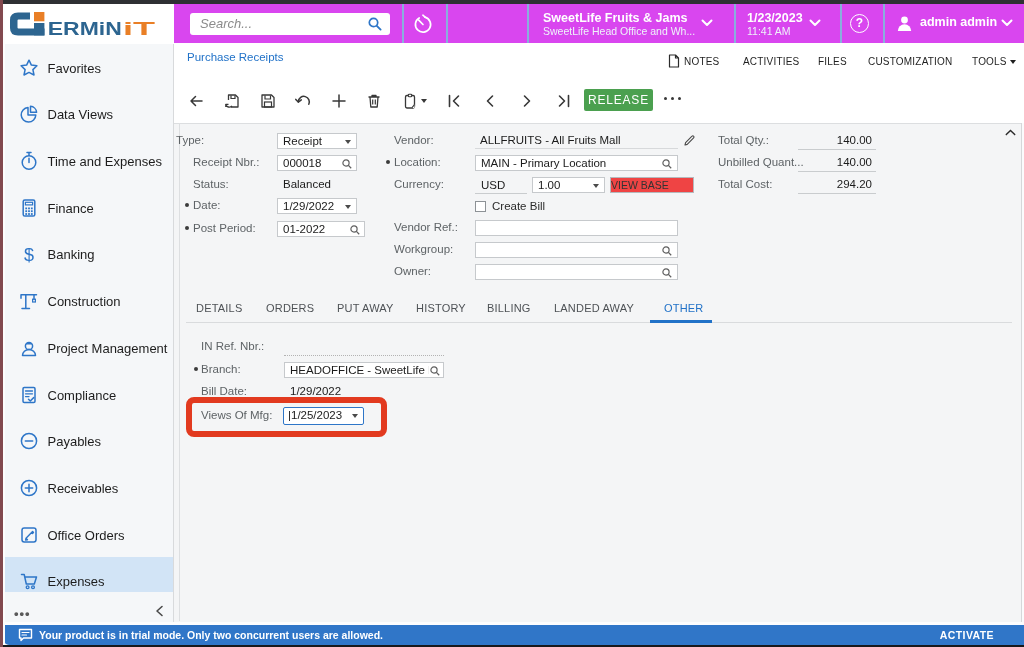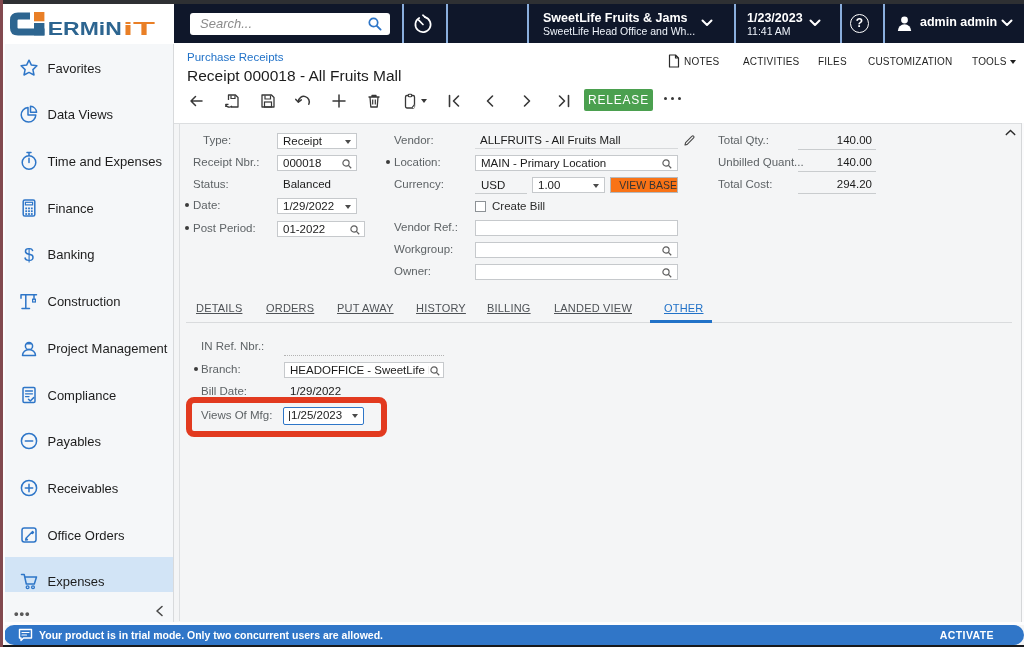--- a/index.html
+++ b/index.html
@@ -3,21 +3,21 @@
 <meta charset="utf-8">
 <style>
   html,body{margin:0;padding:0;}
   body{font-family:"Liberation Sans", sans-serif; width:1024px; height:647px; overflow:hidden; position:relative; background:#f4f5f6;}
   .abs{position:absolute;}
   
   #topstrip{left:0;top:0;width:1024px;height:4px;background:#2e3033;}
   #leftstrip{left:0;top:0;width:2.5px;height:647px;background:#82494f;}
   #bottomstrip{left:0;top:645px;width:1024px;height:2px;background:#17191c;}
   
-  #topbar{left:174px;top:4px;width:850px;height:39px;background:#0f172a;}
+  #topbar{left:174px;top:4px;width:850px;height:39px;background:#d946ef;}
   .hdiv{position:absolute;top:0;width:1.5px;height:39px;background:#8aaedd;}
   #search{position:absolute;left:16px;top:9px;width:200px;height:22px;background:#fff;border-radius:3px;}
   #search span{position:absolute;left:10px;top:3px;font-style:italic;font-size:13px;color:#8b8b8b;}
   .h-name{font-weight:bold;font-size:12.5px;color:#fff;white-space:nowrap;}
   .h-sub{font-size:10.5px;color:#eef3fa;white-space:nowrap;}
   
   #logo{left:3px;top:4px;width:171px;height:40px;background:#fff;}
   #sidebar{left:3px;top:44px;width:171px;height:581px;background:#f5f7f9;border-right:1px solid #d8dadc;box-sizing:border-box;}
   .nav-item{position:absolute;left:0;width:171px;height:46px;}
   .nav-item .txt{position:absolute;left:44.5px;top:50%;transform:translateY(-50%);font-size:13px;color:#1d1d1d;white-space:nowrap;}
@@ -34,27 +34,27 @@
   
   .lbl{position:absolute;font-size:11.5px;color:#5e6366;white-space:nowrap;}
   .val{position:absolute;font-size:11.5px;color:#1b1b1b;white-space:nowrap;}
   .inp{position:absolute;background:#fff;border:1px solid #c6c9cc;box-sizing:border-box;height:16px;}
   .inp .t{position:absolute;left:5px;top:1px;font-size:11.5px;color:#1b1b1b;white-space:nowrap;}
   .ul{position:absolute;border-bottom:1px solid #c9ccce;height:16px;}
   .ul .n{position:absolute;right:4px;top:1.5px;font-size:11.5px;color:#1b1b1b;}
   .star{position:absolute;width:4px;height:4px;background:#3b3b3b;border-radius:50%;}
   .caret{position:absolute;width:0;height:0;border-left:3.5px solid transparent;border-right:3.5px solid transparent;border-top:4px solid #4a4a4a;}
   
-  .tab{position:absolute;top:302px;font-size:11px;color:#4e5256;letter-spacing:.2px;text-decoration:underline;}
+  .tab{position:absolute;top:302px;font-size:11px;color:#4e5256;letter-spacing:.2px;}
   #tabline{left:186px;top:322px;width:826px;height:1px;background:#d9dbdd;}
   #tabactive{left:650px;top:320px;width:62px;height:3px;background:#2172c8;}
   
   #redbox{left:186px;top:397px;width:201px;height:40px;border:6px solid #e23a1f;border-radius:8px;box-sizing:border-box;}
   
-  #trial{left:4px;top:625px;width:1020px;height:20px;background:#3076c8;color:#fff;border-bottom-left-radius:5px;border-radius:10px;}
+  #trial{left:4px;top:625px;width:1020px;height:20px;background:#3076c8;color:#fff;border-bottom-left-radius:5px;}
   #trial .msg{position:absolute;left:35px;top:4px;font-size:10.5px;font-weight:bold;}
   #trial .act{position:absolute;right:30px;top:4px;font-size:10.5px;font-weight:bold;letter-spacing:.4px;}
 </style>
 </head>
 <body>
 <div class="abs" id="topstrip"></div>
 <div class="abs" id="topbar">
   <div id="search">
       <span>Search...</span>
     <svg style="position:absolute;right:7px;top:3px" width="16" height="16" viewBox="0 0 16 16">
@@ -201,21 +201,20 @@
     <span class="txt">Expenses</span>
   </div>
 <div class="abs" id="navfoot" style="left:3px;top:598px;width:170px;height:27px;">
   <div style="position:absolute;left:11px;top:8px;color:#5a5a5a;font-size:13px;letter-spacing:1px;font-weight:bold">•••</div>
   <svg style="position:absolute;left:152px;top:7px" width="9" height="12" viewBox="0 0 9 12">
       <path d="M7,1.5 L2,6 L7,10.5" fill="none" stroke="#4a4a4a" stroke-width="1.6" stroke-linecap="round" stroke-linejoin="round"></path>
     </svg>
 </div>
 <div class="abs" id="chead">
   <div id="crumb">Purchase Receipts</div>
-  <div id="title">Receipt 000018 - All Fruits Mall</div>
   <svg style="position:absolute;left:494px;top:11px" width="12" height="14" viewBox="0 0 12 14">
       <path d="M1.5,1 H7.5 L10.5,4 V13 H1.5 Z M7.5,1 V4 H10.5" fill="none" stroke="#2b2b2b" stroke-width="1.2" stroke-linejoin="round"></path>
     </svg>
   <div class="toplink" style="left:510px">NOTES</div>
   <div class="toplink" style="left:569px">ACTIVITIES</div>
   <div class="toplink" style="left:644px">FILES</div>
   <div class="toplink" style="left:694px">CUSTOMIZATION</div>
   <div class="toplink" style="left:798px">TOOLS</div>
   <div class="caret" style="left:836px;top:17px;border-top-color:#1f1f1f"></div>
   <div class="tbico" style="left:13px">
@@ -289,21 +288,21 @@
       <span style="position:absolute;left:0;width:3px;height:3px;border-radius:50%;background:#383838"></span>
       <span style="position:absolute;left:7px;width:3px;height:3px;border-radius:50%;background:#383838"></span>
       <span style="position:absolute;left:14px;width:3px;height:3px;border-radius:50%;background:#383838"></span>
     </div>
 </div>
 <div class="abs" id="panel" style="left:174px;top:123px;width:850px;height:502px;background:#f4f5f6;border-top:1px solid #dcdee0;box-sizing:border-box"></div>
 <div class="abs" style="left:1021px;top:123px;width:1px;height:502px;background:#d5d7d9"></div>
 <div class="abs" style="left:179px;top:123px;width:1px;height:498px;background:#dddfe1"></div>
 <div class="abs" style="left:1022px;top:123px;width:2px;height:502px;background:#fbfbfc"></div>
 
-<div class="abs lbl" style="left:203px;top:133.5px">Type:</div>
+<div class="abs lbl" style="left:176px;top:133.5px">Type:</div>
 <div class="abs inp" style="left:277px;top:132.5px;width:80px">
     <span class="t">Receipt</span>
     <span class="caret" style="right:5px;top:6px"></span>
   </div>
 <div class="abs lbl" style="left:193px;top:155.5px">Receipt Nbr.:</div>
 <div class="abs inp" style="left:277px;top:154.5px;width:80px">
     <span class="t">000018</span>
     <svg class="mag" style="position:absolute;right:3px;top:2px" width="12" height="12" viewBox="0 0 12 12">
       <circle cx="5" cy="5" r="3.1" fill="none" stroke="#5f5f5f" stroke-width="1.2"></circle>
       <line x1="7.4" y1="7.4" x2="10.2" y2="10.2" stroke="#5f5f5f" stroke-width="1.3"></line>
@@ -343,21 +342,21 @@
     </svg>
   </div>
 <div class="abs lbl" style="left:394px;top:177.5px">Currency:</div>
 <div class="abs ul" style="left:475px;top:176.5px;width:52px">
     <span style="position:absolute;left:6px;top:2px;font-size:11.5px;color:#1b1b1b">USD</span>
   </div>
 <div class="abs inp" style="left:532px;top:176.5px;width:73px">
     <span class="t">1.00</span>
     <span class="caret" style="right:5px;top:6px"></span>
   </div>
-<div class="abs" style="left:610px;top:176.5px;width:68px;height:16px;background:#f97316;border:1px solid #b5b9bd;box-sizing:border-box;font-size:10.5px;color:#333;text-align:right;line-height:14px">VIEW BASE</div>
+<div class="abs" style="left:610px;top:176.5px;width:84px;height:16px;background:#ef4444;border:1px solid #b5b9bd;box-sizing:border-box;font-size:10.5px;color:#333;text-align:left;line-height:14px">VIEW BASE</div>
 <div class="abs" style="left:475px;top:201px;width:11px;height:11px;background:#fff;border:1px solid #8d9296;box-sizing:border-box"></div>
 <div class="abs val" style="left:492px;top:199.5px;color:#2b2b2b">Create Bill</div>
 <div class="abs lbl" style="left:394px;top:221px">Vendor Ref.:</div>
 <div class="abs inp" style="left:475px;top:220px;width:203px"></div>
 <div class="abs lbl" style="left:394px;top:243px">Workgroup:</div>
 <div class="abs inp" style="left:475px;top:242px;width:203px">
     <svg style="position:absolute;right:4px;top:2px" width="12" height="12" viewBox="0 0 12 12">
       <circle cx="5" cy="5" r="3.1" fill="none" stroke="#5f5f5f" stroke-width="1.2"></circle>
       <line x1="7.4" y1="7.4" x2="10.2" y2="10.2" stroke="#5f5f5f" stroke-width="1.3"></line>
     </svg>
@@ -384,21 +383,21 @@
   </div>
 <svg class="abs" style="left:1005px;top:129px" width="11" height="7" viewBox="0 0 13 8">
     <path d="M1.5,6.5 L6.5,1.5 L11.5,6.5" fill="none" stroke="#2b2b2b" stroke-width="1.7" stroke-linecap="round" stroke-linejoin="round"></path>
   </svg>
 
 <div class="abs tab" style="left:196px">DETAILS</div>
 <div class="abs tab" style="left:266px">ORDERS</div>
 <div class="abs tab" style="left:337px">PUT AWAY</div>
 <div class="abs tab" style="left:416px">HISTORY</div>
 <div class="abs tab" style="left:487px">BILLING</div>
-<div class="abs tab" style="left:554px">LANDED VIEW</div>
+<div class="abs tab" style="left:554px">LANDED AWAY</div>
 <div class="abs tab" style="left:664px;color:#2172c8">OTHER</div>
 <div class="abs" id="tabline"></div>
 <div class="abs" id="tabactive"></div>
 
 <div class="abs lbl" style="left:201px;top:339.5px">IN Ref. Nbr.:</div>
 <div class="abs" style="left:284px;top:340px;width:160px;height:15px;border-bottom:1px dotted #b3b3b3"></div>
 <div class="abs star" style="left:194px;top:367px"></div>
 <div class="abs lbl" style="left:201px;top:362.5px">Branch:</div>
 <div class="abs inp" style="left:284px;top:361.5px;width:160px">
     <span class="t" style="width:140px;overflow:hidden;display:inline-block;white-space:nowrap">HEADOFFICE - SweetLife He</span>

